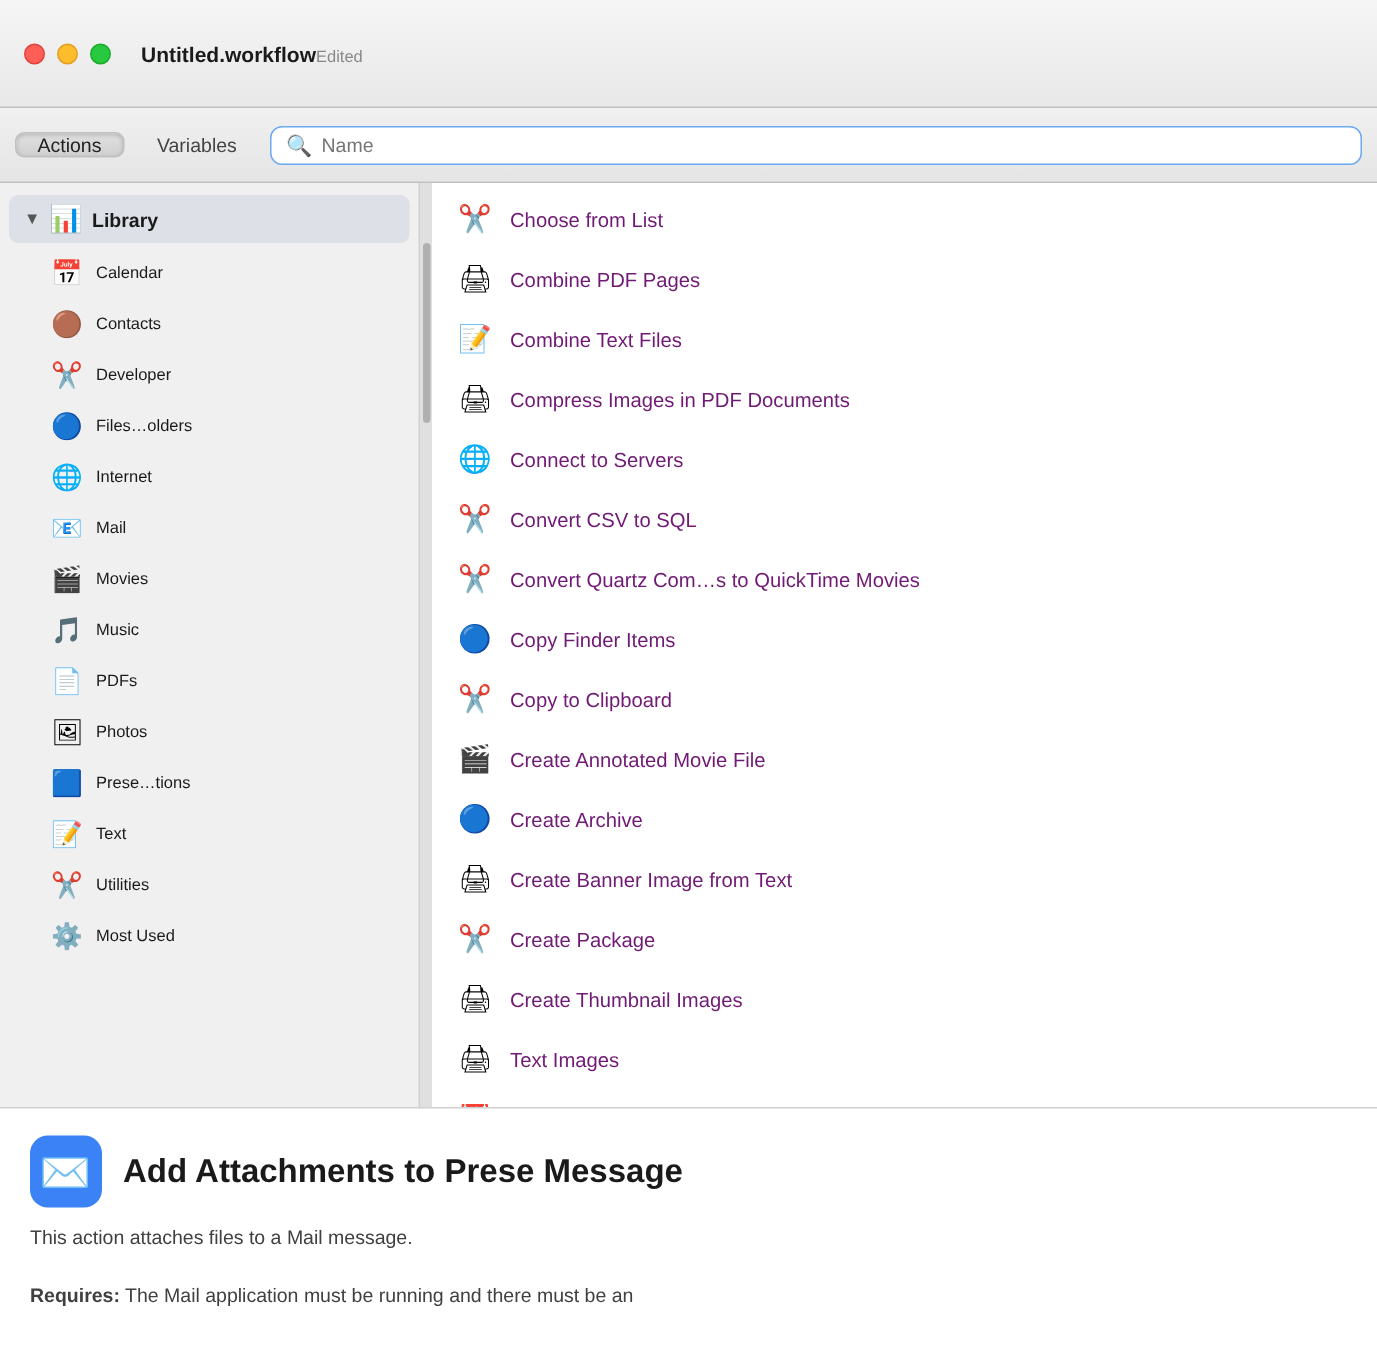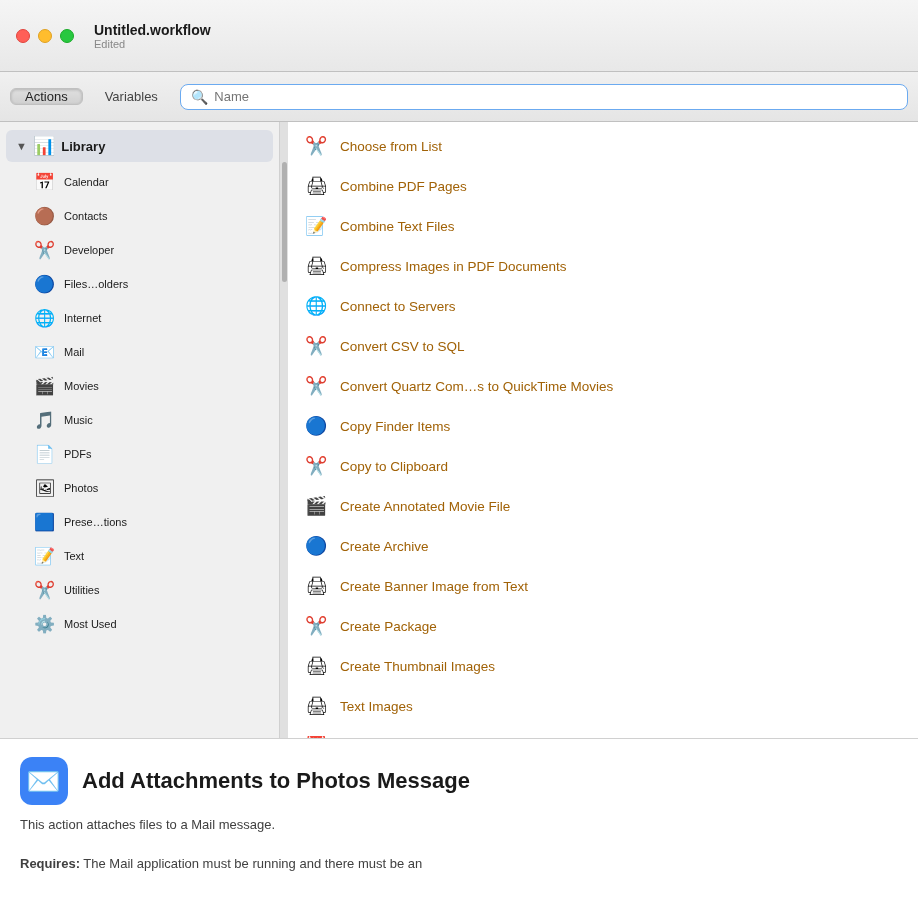--- a/index.html
+++ b/index.html
@@ -37,22 +37,22 @@
       border-radius: 50%;
       cursor: pointer;
     }
 
     .traffic-light.close { background: #ff5f57; border: 1px solid #e0443e; }
     .traffic-light.minimize { background: #ffbd2e; border: 1px solid #dfa123; }
     .traffic-light.maximize { background: #28c840; border: 1px solid #1aab29; }
 
     .title-info {
       display: flex;
-      flex-direction: column;
-      align-items: flex-start;
+      flex-direction: row;
+      align-items: flex-end;
       flex: 1;
     }
 
     .title-text {
       font-size: 14px;
       font-weight: 600;
       color: #1a1a1a;
     }
 
     .title-subtitle {
@@ -225,21 +225,21 @@
       height: 26px;
       display: flex;
       align-items: center;
       justify-content: center;
       font-size: 18px;
       flex-shrink: 0;
     }
 
     .action-label {
       font-size: 13.5px;
-      color: #a16207;
+      color: #701a75;
       text-align: right;
     }
 
     
     .detail-panel {
       background: #fff;
       border-top: 1px solid #d0d0d0;
       padding: 18px 20px 16px;
       flex-shrink: 0;
       height: 168px;
@@ -441,21 +441,21 @@
 
     </div>
   </div>
 </div>
 
 <div class="detail-panel">
   <div class="detail-header">
     <div class="detail-icon">
       <span>✉️</span>
     </div>
-    <span class="detail-title">Add Attachments to Photos Message</span>
+    <span class="detail-title">Add Attachments to Prese Message</span>
   </div>
   <div class="detail-desc">
     <span>This action attaches files to a Mail message.</span>
     <br><br>
     <strong>Requires:</strong>
     <span>The Mail application must be running and there must be an</span>
   </div>
 </div>
 
 </body></html>

